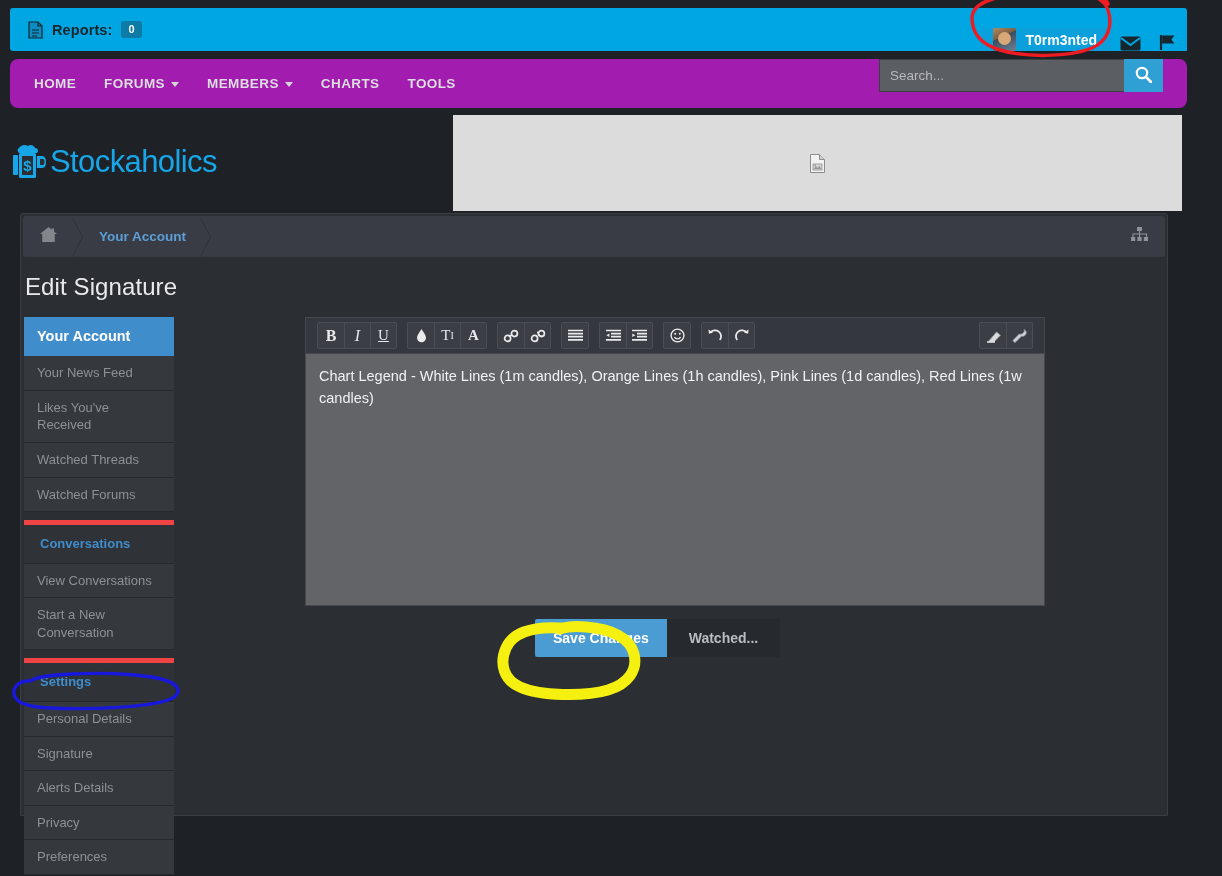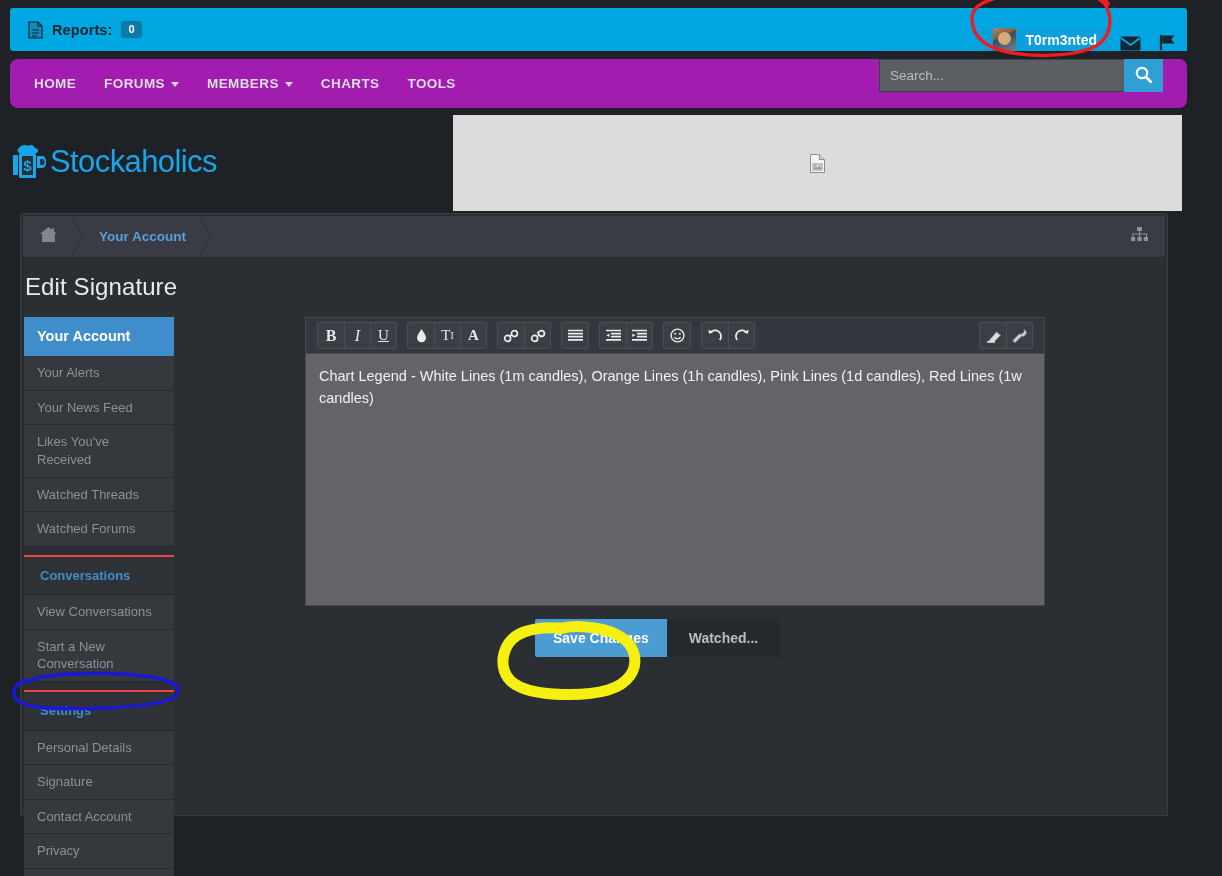--- a/index.html
+++ b/index.html
@@ -145,21 +145,21 @@
 
   
   .sidebar { width: 150px; flex: none; margin-left: 1px; }
   .side-head {
     background: #3f8dcb; color: #fff; font-size: 14.5px; font-weight: bold;
     padding: 11px 13px; line-height: 1.2;
   }
   .side-sub {
     background: #2f3237; color: #3f8dcb; font-size: 13px; font-weight: bold;
     padding: 11px 13px 11px 16px; line-height: 1.2;
-    border-bottom: 1px solid #24272b; border-top: 2px solid #ef4444;
+    border-bottom: 1px solid #24272b; border-top: 5px solid #ef4444;
   }
   .side-item {
     background: #35383d; color: #8d9095; font-size: 13px;
     padding: 8px 13px; line-height: 1.35;
     border-bottom: 1px solid #26292d; cursor: pointer;
   }
   .side-gap { height: 8px; background: #2b2e33; }
 
   
   .editor-col { margin-left: 131px; width: 740px; }
@@ -333,36 +333,35 @@
       </div>
     </div>
 
     <h1 class="page-title">Edit Signature</h1>
 
     <div class="body-row">
 
       <div class="sidebar">
         <div class="side-head">Your Account</div>
 
-        <div class="side-item">Your Alerts</div>
         <div class="side-item">Your News Feed</div>
         <div class="side-item">Likes You've Received</div>
         <div class="side-item">Watched Threads</div>
         <div class="side-item">Watched Forums</div>
 
         <div class="side-gap"></div>
         <div class="side-sub">Conversations</div>
         <div class="side-item">View Conversations</div>
         <div class="side-item">Start a New Conversation</div>
 
         <div class="side-gap"></div>
         <div class="side-sub">Settings</div>
         <div class="side-item">Personal Details</div>
         <div class="side-item">Signature</div>
-        <div class="side-item">Contact Account</div>
+        <div class="side-item">Alerts Details</div>
         <div class="side-item">Privacy</div>
         <div class="side-item">Preferences</div>
 
       </div>
 
       <div class="editor-col">
 
         <div class="editor-toolbar">
 
           <div class="tgroup">

